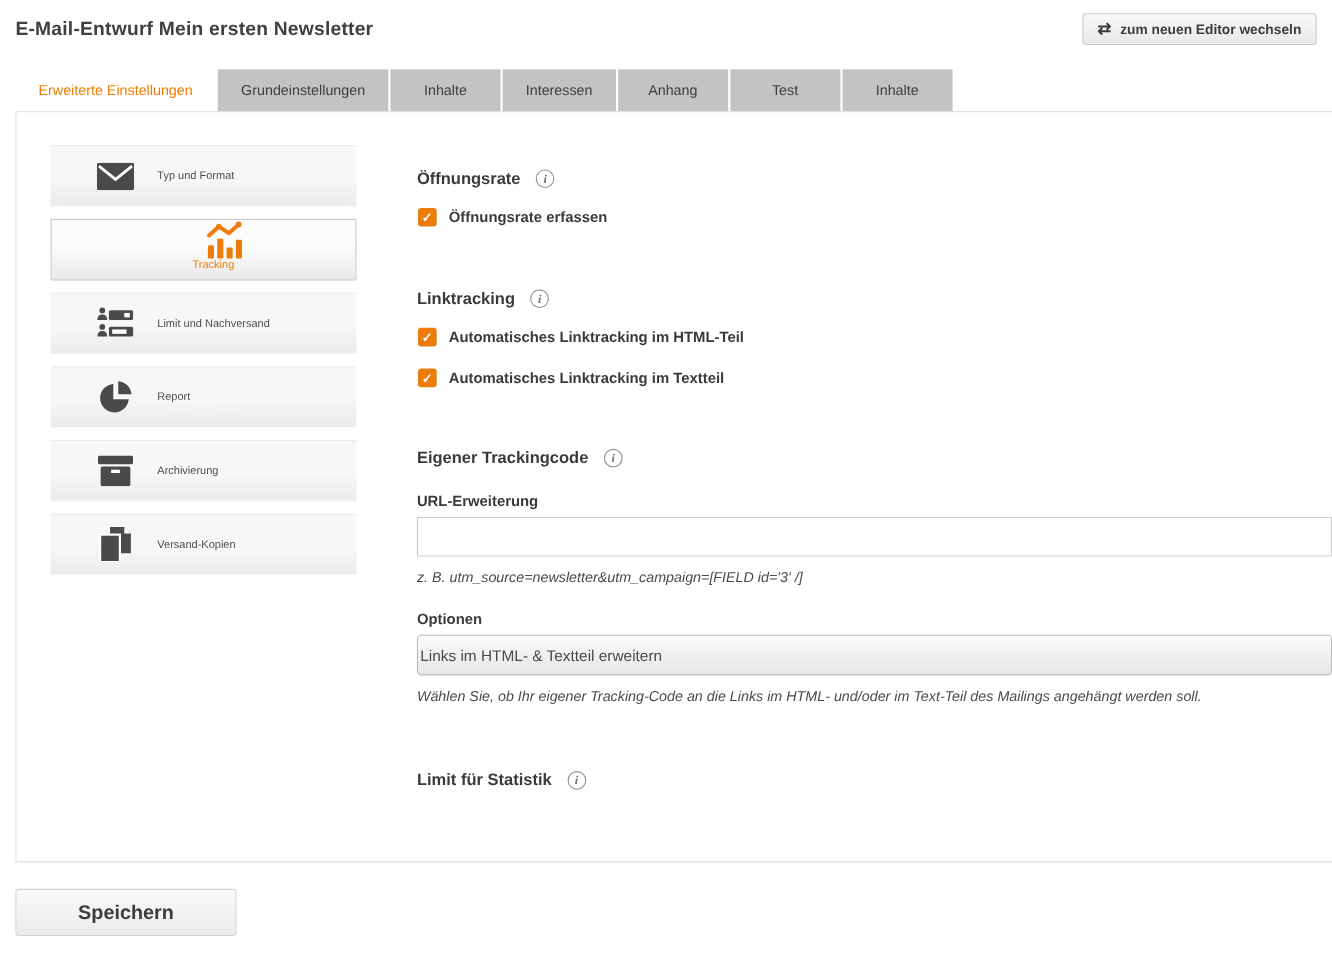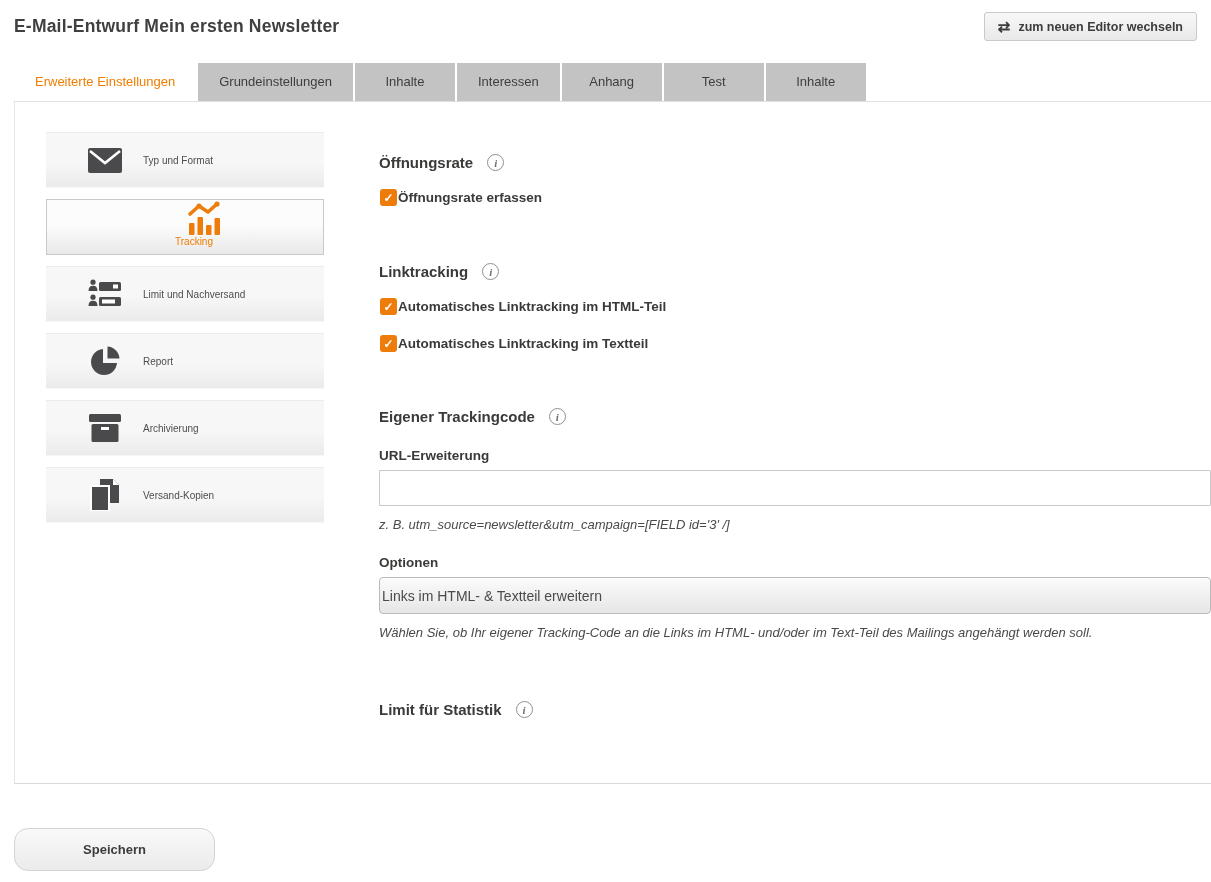--- a/index.html
+++ b/index.html
@@ -54,21 +54,21 @@
     display:inline-flex; align-items:center; justify-content:center;
     font-family:"Liberation Serif", serif; font-style:italic; font-weight:bold;
     font-size:11px; color:#6f6f6f; cursor:pointer; flex:0 0 17px;
   }
   .cb-row { display:flex; align-items:center; margin-left:1px; }
   .cb {
     width:17px; height:17px; border-radius:3px; background:#ee7c0b;
     display:inline-flex; align-items:center; justify-content:center;
     color:#fff; font-size:12px; font-weight:bold; cursor:pointer; flex:0 0 17px;
   }
-  .cb-label { margin-left:1px; font-size:13.5px; font-weight:bold; color:#3a3a39; }
+  .cb-label { margin-left:11px; font-size:13.5px; font-weight:bold; color:#3a3a39; }
 
   .field-label { font-size:13.5px; font-weight:bold; color:#3a3a39; }
   .text-input {
     display:block; width:100%; height:36px; margin-top:7px;
     border:1px solid #c9c9c9; border-radius:1px; background:#fff;
     padding:0 12px; font-size:14px; color:#4a4a4a; outline:none;
     font-family:"Liberation Sans", sans-serif;
   }
   .hint { margin-top:11px; font-style:italic; font-size:13px; color:#4a4a4a; }
 
@@ -82,24 +82,24 @@
 
   .mt18 { margin-top:18px; }
   .mt24 { margin-top:23px; }
   .mt56 { margin-top:56px; }
   .mt57 { margin-top:57px; }
   .mt60 { margin-top:61px; }
   .gap38 { margin-top:20px; }
 
   
   .save-btn {
-    margin:44px 0 0 14px; width:201px; height:43px;
+    margin:24px 0 0 14px; width:201px; height:43px;
     background:linear-gradient(#f9f9f9,#ebebeb);
-    border:1px solid #d4d4d4; border-radius:14px;
-    font-size:13px; font-weight:bold; color:#3c3c3b; cursor:pointer;
+    border:1px solid #d4d4d4; border-radius:3px;
+    font-size:18px; font-weight:bold; color:#3c3c3b; cursor:pointer;
     font-family:"Liberation Sans", sans-serif;
   }
 </style>
 </head>
 <body>
 
 
 
 
 <div class="header">

